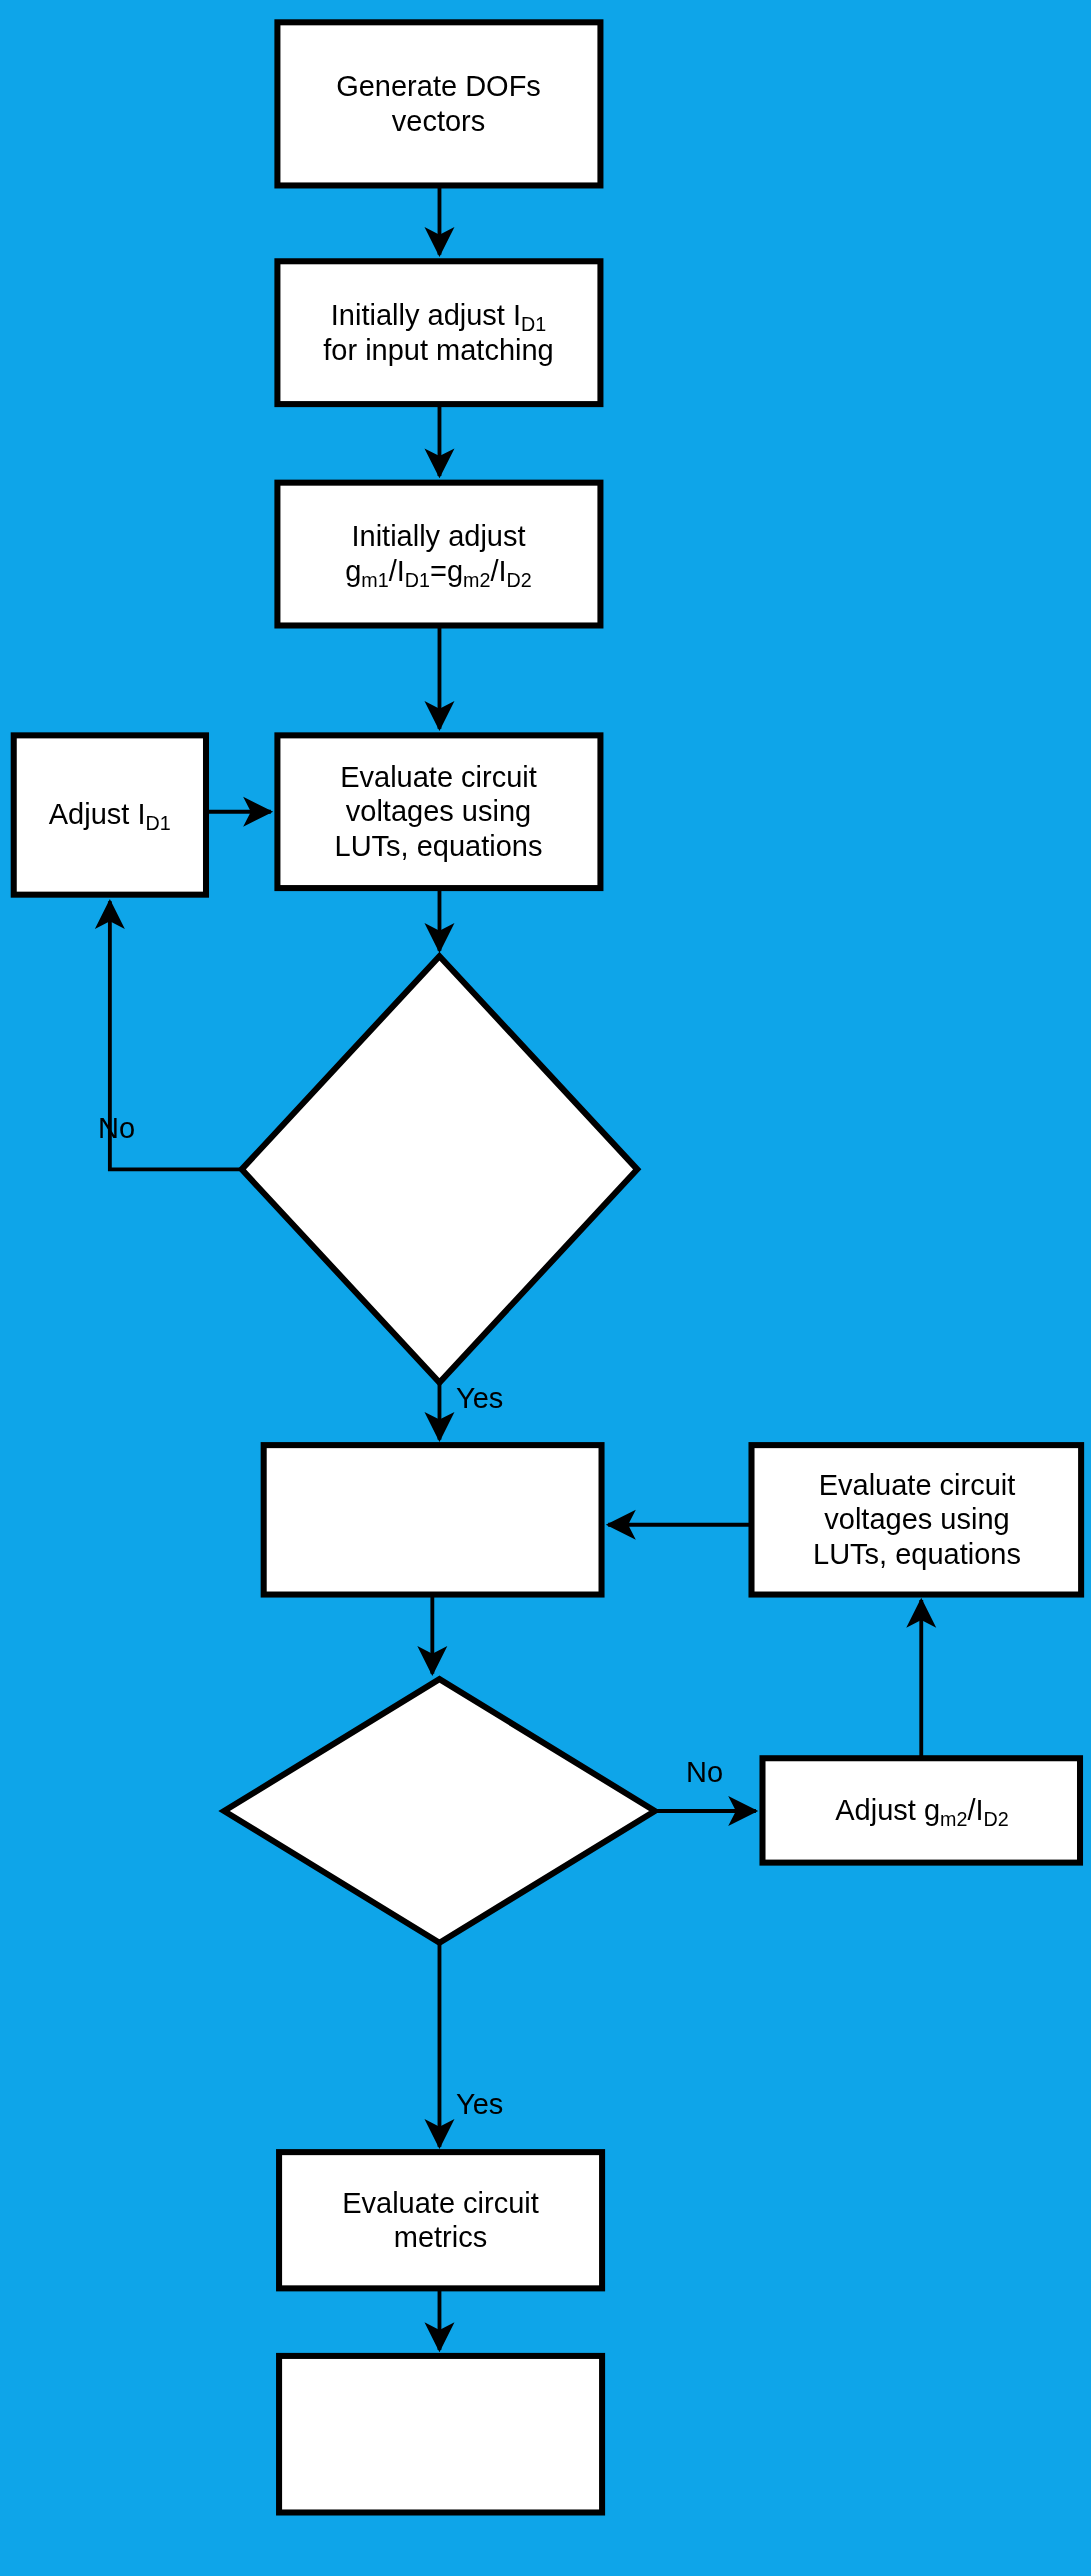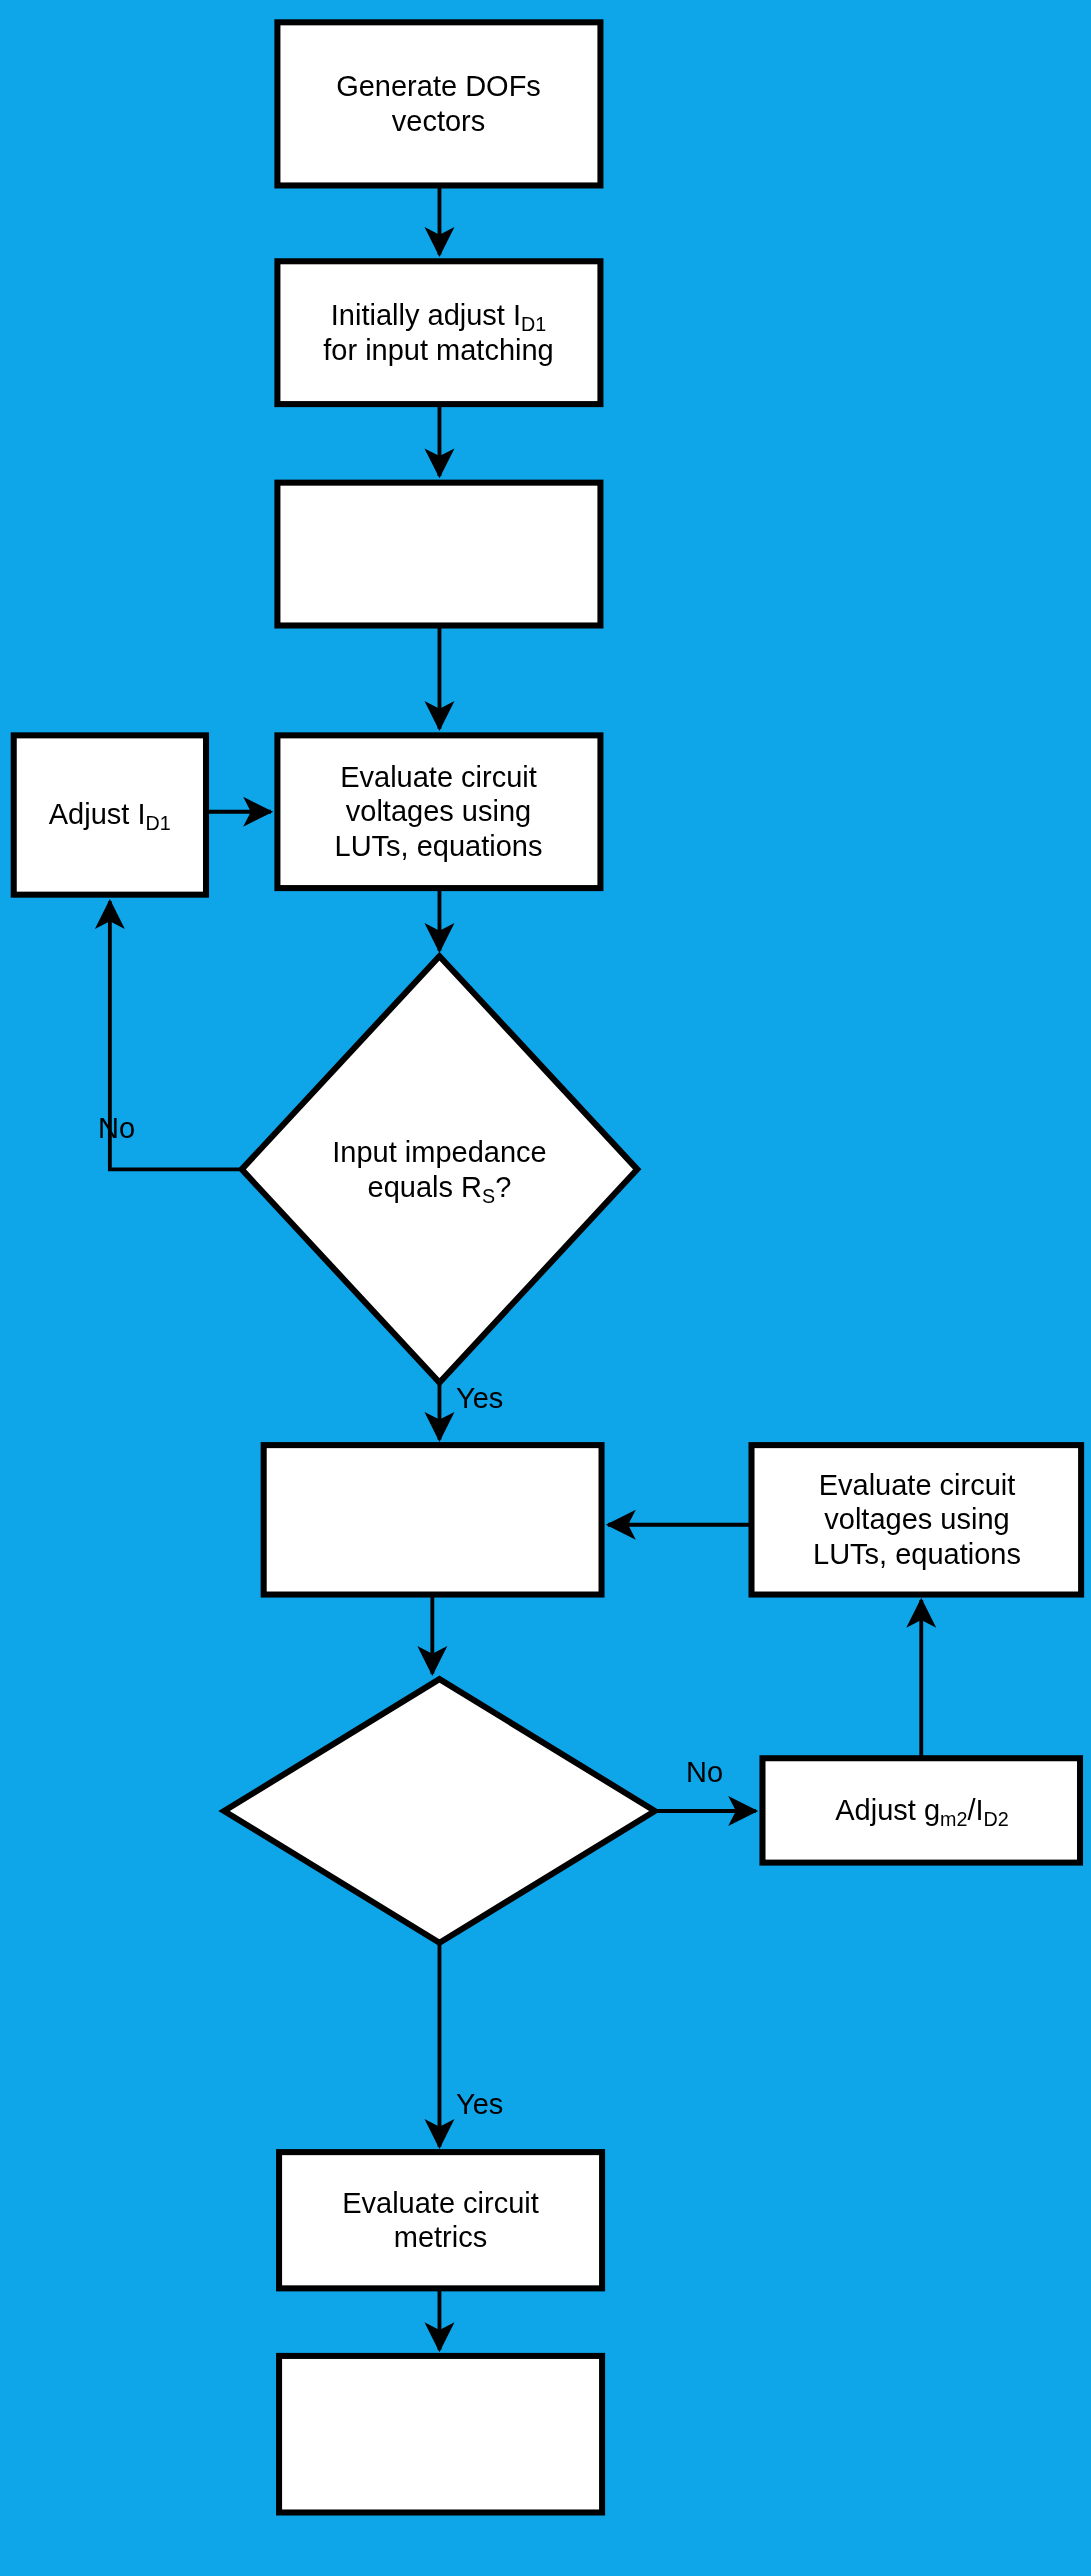--- a/index.html
+++ b/index.html
@@ -92,26 +92,26 @@
       <path d="M 800 3536 L 800 3907"></path>
       <path d="M 800 4165 L 800 4277"></path>
       <path d="M 440 2128 L 200 2128 L 200 1640"></path>
     </g>
   </svg>
 
   <div class="node-label" style="left:277px; top:22px; width:323px; height:163px;">Generate DOFs<br>vectors</div>
 
   <div class="node-label" style="left:277px; top:261px; width:323px; height:143px;"><span>Initially adjust I<sub>D1</sub><br>for input matching</span></div>
 
+  <div class="node-label" style="left:277px; top:482px; width:323px; height:143px;"><span>Initially adjust<br>g<sub>m1</sub>/I<sub>D1</sub>=g<sub>m2</sub>/I<sub>D2</sub></span></div>
 
   <div class="node-label" style="left:277px; top:735px; width:323px; height:153px;">Evaluate circuit<br>voltages using<br>LUTs, equations</div>
 
   <div class="node-label" style="left:13.7px; top:735px; width:192px; height:159px;"><span>Adjust I<sub>D1</sub></span></div>
 
-  <div class="node-label" style="left:280px; top:1076px; width:319px; height:187px;"><span>Input impedance<br>equals R<sub>S</sub>?</span></div>
 
 
   <div class="node-label" style="left:752px; top:1445px; width:330px; height:149px;">Evaluate circuit<br>voltages using<br>LUTs, equations</div>
 
 
   <div class="node-label" style="left:763px; top:1758px; width:318px; height:104px;"><span>Adjust g<sub>m2</sub>/I<sub>D2</sub></span></div>
 
   <div class="node-label" style="left:279px; top:2152px; width:323px; height:136px;">Evaluate circuit<br>metrics</div>
 
 

